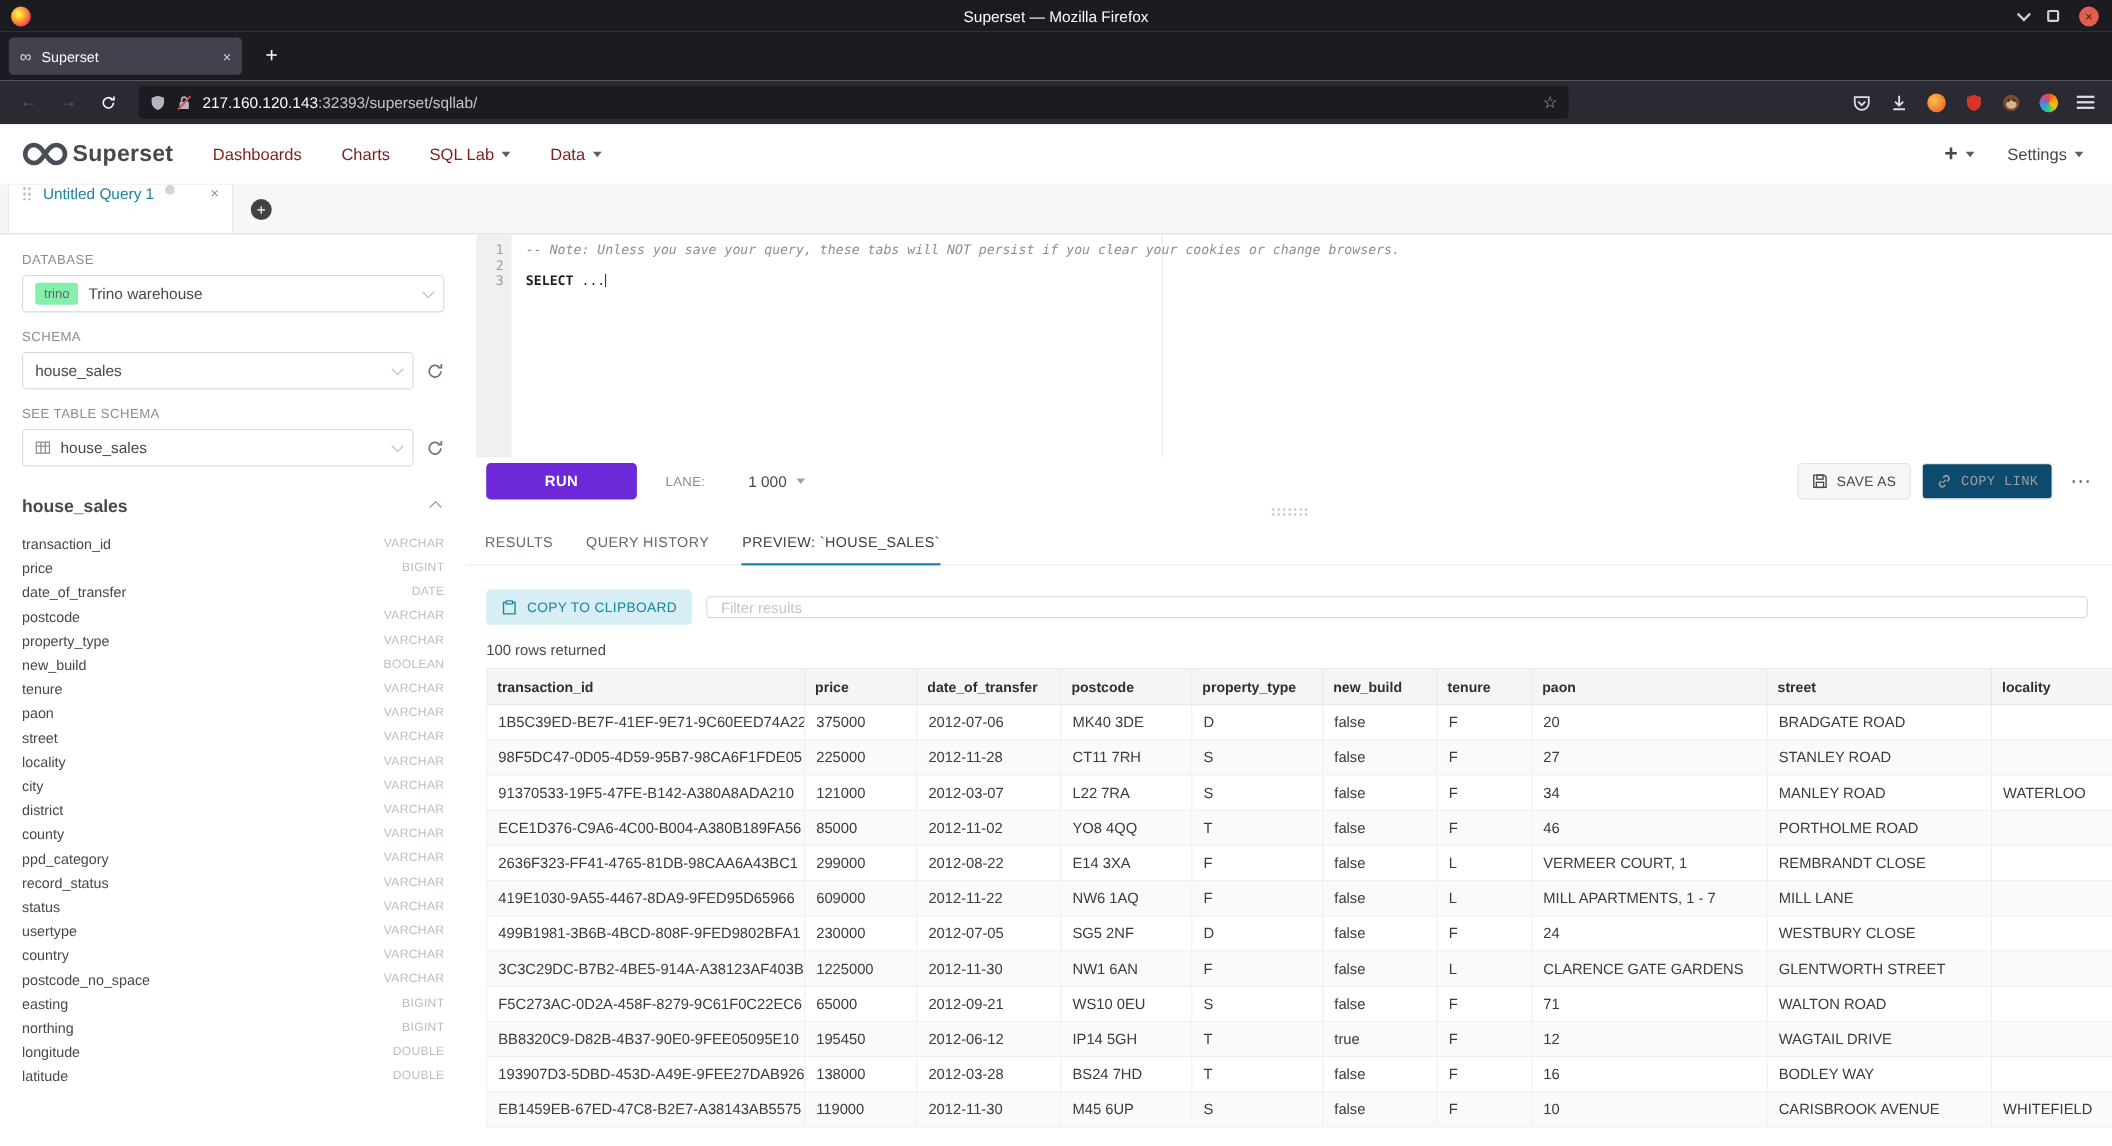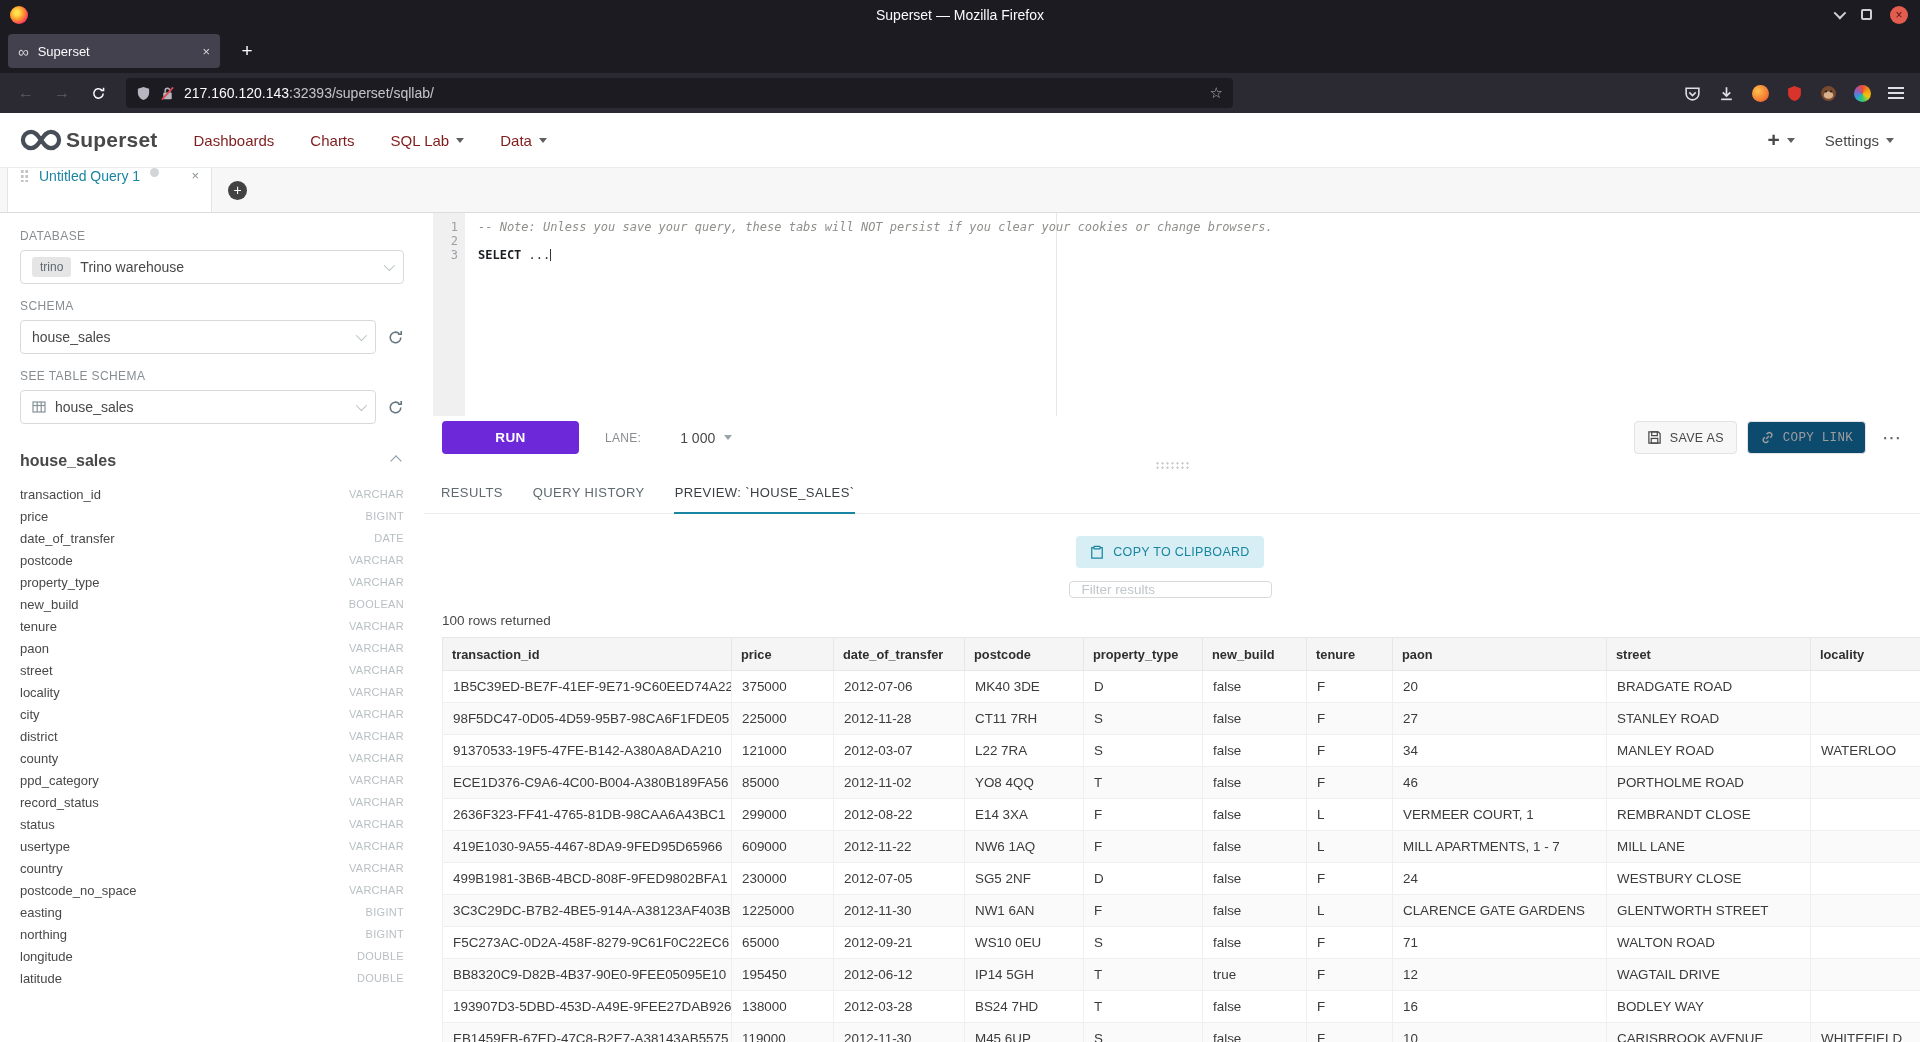--- a/index.html
+++ b/index.html
@@ -22,21 +22,21 @@
                  padding:0 10px; color:#fbfbfe; font-size:13px; gap:9px; }
   .favicon { font-size:15px; color:#d7d7db; line-height:1; }
   .btab-close { margin-left:auto; color:#d7d7db; font-size:13px; }
   .newtab-btn { margin-left:12px; width:30px; height:30px; border-radius:4px; color:#fbfbfe; font-size:19px;
                 display:flex; align-items:center; justify-content:center; }
 
   .urlbar { height:40px; background:#2b2a33; display:flex; align-items:center; padding:0 12px; gap:8px; }
   .nav-btn { width:28px; height:28px; display:flex; align-items:center; justify-content:center;
              font-size:16px; color:#fbfbfe; border-radius:4px; }
   .nav-btn.disabled { color:#5c5b66; }
-  .url-field { width:1107px; height:30px; background:#1c1b22; border-radius:4px; display:flex; align-items:center;
+  .url-field { width:1300px; height:30px; background:#1c1b22; border-radius:4px; display:flex; align-items:center;
                padding:0 10px; gap:9px; margin-left:6px; }
   .url-text { font-size:14px; color:#fbfbfe; white-space:nowrap; overflow:hidden; }
   .url-text .url-rest { opacity:.75; }
   .url-star { margin-left:auto; color:#b3b3bd; font-size:15px; }
   .urlbar-right { margin-left:auto; display:flex; align-items:center; gap:17px; margin-right:4px; }
   .ext-circle { width:17px; height:17px; border-radius:50%; }
   .ext-orange { background: radial-gradient(circle at 35% 35%, #ffc14d, #f06c2e 75%); }
   .ext-pinwheel { background: conic-gradient(#e74c3c, #f39c12, #f1c40f, #2ecc71, #3498db, #9b59b6, #e74c3c); }
   .hamburger { width:16px; height:12px; border-top:2px solid #dfdfe6; border-bottom:2px solid #dfdfe6; position:relative; }
   .hamburger::after { content:""; position:absolute; left:0; right:0; top:3px; height:2px; background:#dfdfe6; }
@@ -73,21 +73,21 @@
   .sidebar { width:424px; flex:none; padding:16px 20px 0 20px; overflow:hidden; }
   .field-label { font-size:12px; color:#878d91; letter-spacing:.4px; margin:15px 0 7px; }
   .field-label:first-child { margin-top:0; }
   .select-row { display:flex; align-items:center; gap:11px; }
   .select { flex:1; height:34px; border:1px solid #d9d9d9; border-radius:4px; background:#fff;
             display:flex; align-items:center; padding:0 11px; gap:9px; font-size:14px; color:#484848; }
   .chev-down { width:8px; height:8px; border-right:1.6px solid #b9bfc3; border-bottom:1.6px solid #b9bfc3;
                transform:rotate(45deg) translateY(-2px); margin-left:auto; flex:none; }
   .chev-up { width:8px; height:8px; border-right:1.6px solid #8a99a3; border-bottom:1.6px solid #8a99a3;
              transform:rotate(-135deg); margin-left:auto; flex:none; }
-  .engine-badge { background:#e5e5e5; border-radius:3px; padding:3px 8px; font-size:12px; color:#5f6a6f; }
+  .engine-badge { background:#86efac; border-radius:3px; padding:3px 8px; font-size:12px; color:#5f6a6f; }
   .schema-head { display:flex; align-items:center; margin-top:28px; padding-right:4px; }
   .schema-title { font-size:16px; font-weight:bold; color:#484848; }
   .col-list { margin-top:13px; }
   .col-row { display:flex; align-items:center; height:22px; }
   .col-name { font-size:13px; color:#484848; }
   .col-type { margin-left:auto; font-size:11px; color:#b8bfc3; letter-spacing:.3px; }
 
   .right-pane { flex:1; min-width:0; display:flex; flex-direction:column; }
 
   
@@ -122,24 +122,24 @@
   .grip-row { height:12px; display:flex; align-items:center; justify-content:center; }
   .grip { width:34px; height:8px; background: radial-gradient(#c7ccd0 1.2px, transparent 1.3px);
           background-size:5px 4.5px; }
 
   
   .result-tabs { height:43px; display:flex; align-items:flex-end; border-bottom:1px solid #ececec; padding-left:2px; }
   .rtab { padding:10px 15px 13px; font-size:13px; color:#5f6a6f; letter-spacing:.4px; position:relative; white-space:nowrap; }
   .rtab.active { color:#3a3f42; }
   .rtab.active::after { content:""; position:absolute; left:14px; right:14px; bottom:-1px; height:2px; background:#1985a0; }
 
-  .result-toolbar { display:flex; align-items:center; margin:22px 22px 0 18px; gap:13px;flex-direction:column; }
+  .result-toolbar { display:flex; align-items:center; margin:22px 22px 0 18px; gap:13px; }
   .copy-btn { height:32px; padding:0 14px; background:#d7eef5; border:none; border-radius:4px; color:#1985a0;
               font-family:inherit; font-size:12.5px; letter-spacing:.3px; display:flex; align-items:center; gap:9px; }
-  .filter-input { flex:1; height:32px; border:1px solid #d9d9d9; border-radius:4px; padding:0 12px;
+  .filter-input { flex:1; height:20px; border:1px solid #d9d9d9; border-radius:4px; padding:0 12px;
                   font-family:inherit; font-size:13.5px; color:#484848; outline:none; }
   .filter-input::placeholder { color:#c0c6ca; }
 
   .rows-returned { margin:15px 18px 9px; font-size:13.5px; color:#484848; }
 
   .table-wrap { flex:1; overflow:hidden; margin-left:18px; }
   table.results { border-collapse:collapse; table-layout:fixed; width:1548px; }
   table.results th { background:#f5f5f5; border:1px solid #e7e7e7; height:33px; padding:0 9px; text-align:left;
                      font-size:12.8px; font-weight:bold; color:#2f2f2f; white-space:nowrap; overflow:hidden; }
   table.results td { border:1px solid #efefef; height:32px; padding:0 10px; font-size:13.4px; color:#3b3b3b;

